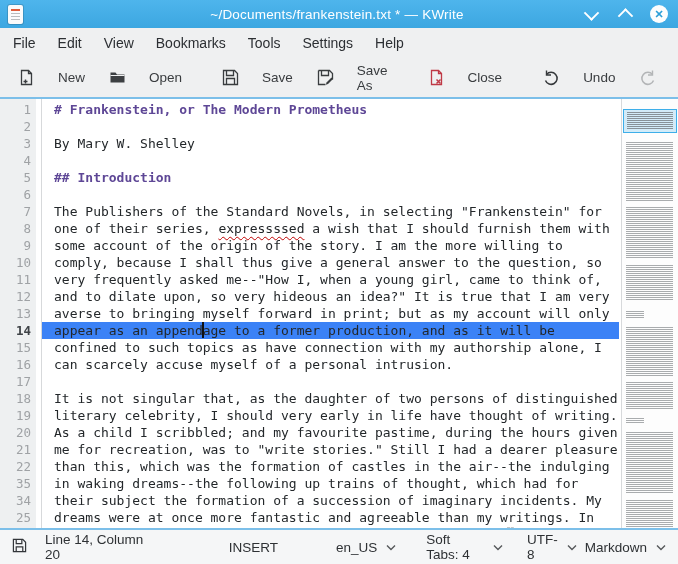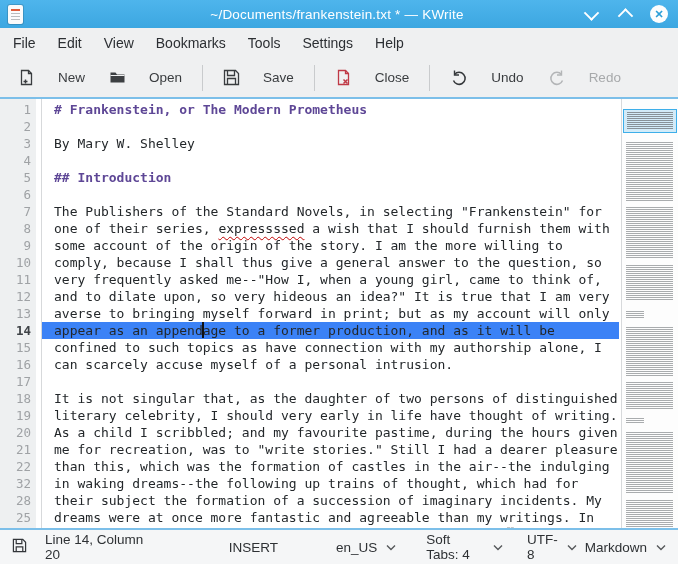--- a/index.html
+++ b/index.html
@@ -144,20 +144,31 @@
     <div class="tsep"></div>
     <div class="tbtn">
       <span>
         <svg width="17" height="17" viewBox="0 0 17 17" fill="none" stroke="#393c3f" stroke-width="1.3">
           <path d="M1.5 1.5h11l3 3v11h-14z"></path>
             <path d="M4.5 1.5v5h7v-5"></path>
             <path d="M4.5 15.5v-6h8v6"></path>
         </svg>
       </span>
       <span>Save</span>
+    </div>
+    <div class="tbtn">
+      <span>
+        <svg width="17" height="17" viewBox="0 0 17 17" fill="none" stroke="#393c3f" stroke-width="1.3">
+          <path d="M1.5 1.5h11l3 3v6"></path>
+            <path d="M1.5 1.5v14h7"></path>
+            <path d="M4.5 1.5v5h7v-5"></path>
+          <path d="M10.5 14.5l5-5 1.5 1.5-5 5-2.2.7z" fill="#393c3f" stroke="none" transform="translate(-1,-1)"></path>
+        </svg>
+      </span>
+      <span>Save As</span>
     </div>
     <div class="tsep"></div>
     <div class="tbtn">
       <span>
         <svg width="17" height="17" viewBox="0 0 17 17" fill="none" stroke="#bf3946" stroke-width="1.3">
           <path d="M3.5 1.5h7l3 3v11h-10z"></path>
             <path d="M10.5 1.5v3h3"></path>
           <path d="M8.5 10.5l4 4M12.5 10.5l-4 4" stroke-width="1.5"></path>
         </svg>
       </span>
@@ -201,22 +212,22 @@
         <div class="gnum">13</div>
         <div class="gnum cur">14</div>
         <div class="gnum">15</div>
         <div class="gnum">16</div>
         <div class="gnum">17</div>
         <div class="gnum">18</div>
         <div class="gnum">19</div>
         <div class="gnum">20</div>
         <div class="gnum">21</div>
         <div class="gnum">22</div>
-        <div class="gnum">32</div>
-        <div class="gnum">28</div>
+        <div class="gnum">35</div>
+        <div class="gnum">34</div>
         <div class="gnum">25</div>
         <div class="gnum">26</div>
       </div>
     <div class="gutter-gap"></div>
     <div class="gutter-line"></div>
     <div class="code">
         <div class="line heading"># Frankenstein, or The Modern Prometheus</div>
         <div class="line"></div>
         <div class="line">By Mary W. Shelley</div>
         <div class="line"></div>

